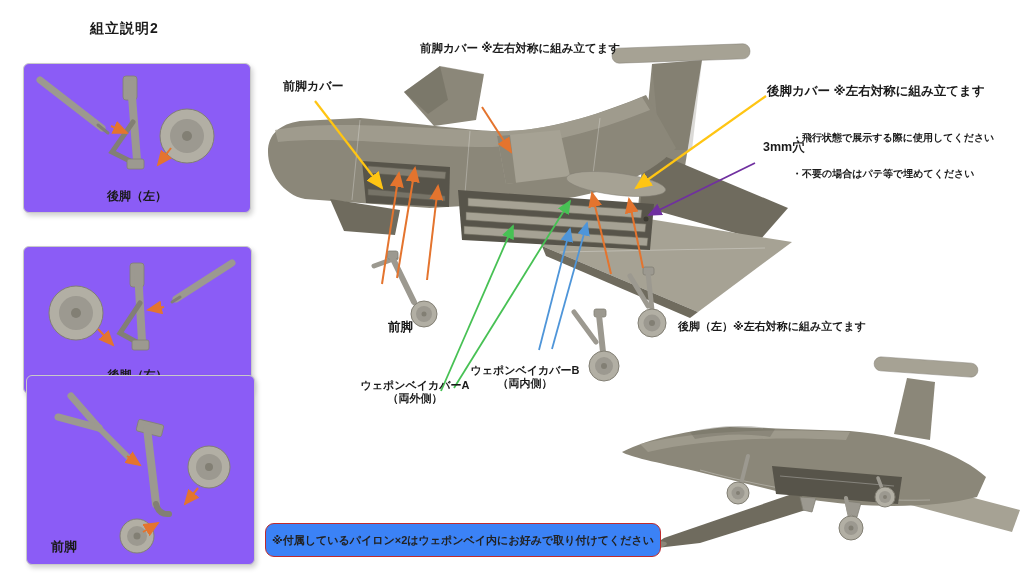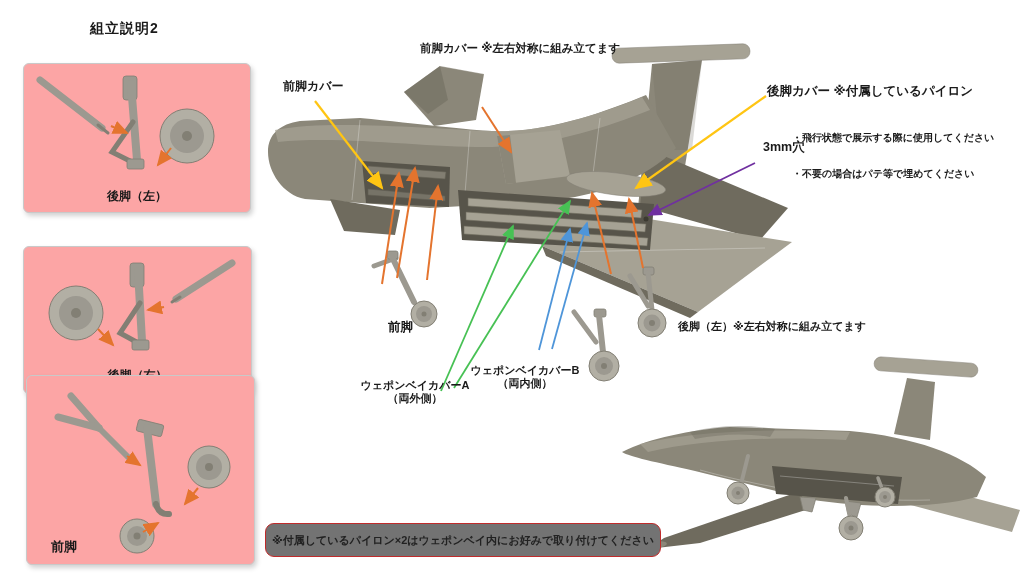--- a/index.html
+++ b/index.html
@@ -4,21 +4,21 @@
 <style>
   html,body{margin:0;padding:0;background:#fff;}
   .canvas{
     position:relative;width:1024px;height:576px;background:#ffffff;overflow:hidden;
     font-family:"Liberation Sans","DejaVu Sans",sans-serif;color:#1a1a1a;
   }
   .lbl{position:absolute;font-weight:bold;white-space:nowrap;line-height:1.18;}
   .lbl.center{text-align:center;white-space:normal;}
   .title{left:54px;top:20px;font-size:14px;letter-spacing:1px;margin-left:36px;}
   .panel{
-    position:absolute;background:#fca5a5;border:1px solid var(--panel-border);
+    position:absolute;background:#8b5cf6;border:1px solid var(--panel-border);
     border-radius:6px;box-shadow:2px 3px 5px rgba(0,0,0,0.18);
   }
   .panel svg{position:absolute;left:0;top:0;}
   .panel .plabel{position:absolute;font-weight:bold;font-size:12px;}
   .stage{position:absolute;left:0;top:0;}
   
   .bm{fill:var(--body-mid);}
   .bl{fill:var(--body-light);}
   .bd{fill:var(--body-dark);}
   .bay{fill:var(--bay-dark);}
@@ -33,21 +33,21 @@
   .arr{fill:none;}
   .arr.o{stroke:var(--arrow-orange);stroke-width:2;}
   .arr.y{stroke:var(--arrow-yellow);stroke-width:2.2;}
   .arr.g{stroke:var(--arrow-green);stroke-width:1.8;}
   .arr.b{stroke:var(--arrow-blue);stroke-width:1.8;}
   .arr.p{stroke:var(--arrow-purple);stroke-width:1.8;}
   .mo{fill:var(--arrow-orange);} .my{fill:var(--arrow-yellow);} .mg{fill:var(--arrow-green);}
   .mb{fill:var(--arrow-blue);} .mp{fill:var(--arrow-purple);}
   .notebox{
     position:absolute;left:265px;top:523px;width:394px;height:32px;
-    border:1.6px solid var(--note-red);border-radius:9px;background:#737373;
+    border:1.6px solid var(--note-red);border-radius:9px;background:#3b82f6;
     display:flex;align-items:center;justify-content:center;
     font-weight:bold;font-size:11px;color:#222;
   }
 </style>
 </head>
 <body>
 
 <div class="canvas">
 
   <div class="lbl title">組立説明2</div>
@@ -242,21 +242,21 @@
       <line class="arr g" x1="441" y1="391" x2="513" y2="226" marker-end="url(#mG)"></line>
       <line class="arr g" x1="454" y1="388" x2="570" y2="201" marker-end="url(#mG)"></line>
       <line class="arr b" x1="539" y1="350" x2="570" y2="229" marker-end="url(#mB)"></line>
       <line class="arr b" x1="552" y1="349" x2="587" y2="223" marker-end="url(#mB)"></line>
       <line class="arr p" x1="755" y1="163" x2="649" y2="215" marker-end="url(#mP)"></line>
     </g>
   </svg>
 
   <div class="lbl" style="left:420px;top:42px;font-size:11.5px;">前脚カバー ※左右対称に組み立てます</div>
   <div class="lbl" style="left:283px;top:79px;font-size:12px;">前脚カバー</div>
-  <div class="lbl" style="left:767px;top:84px;font-size:12.5px;">後脚カバー ※付属しているパイロン</div>
+  <div class="lbl" style="left:767px;top:84px;font-size:12.5px;">後脚カバー ※左右対称に組み立てます</div>
   <div class="lbl" style="left:752px;top:140px;font-size:12.5px;margin-left:11px;">3mm穴</div>
   <div class="lbl" style="left:792px;top:132px;font-size:10px;">・飛行状態で展示する際に使用してください</div>
   <div class="lbl" style="left:792px;top:148px;font-size:10px;margin-top:20px;">・不要の場合はパテ等で埋めてください</div>
   <div class="lbl" style="left:388px;top:320px;font-size:12.5px;">前脚</div>
   <div class="lbl center" style="left:350px;top:379px;width:130px;font-size:11px;">
     <span>ウェポンベイカバーA</span><br>
     <span>（両外側）</span>
   </div>
   <div class="lbl center" style="left:460px;top:364px;width:130px;font-size:11px;">
     <span>ウェポンベイカバーB</span><br>

